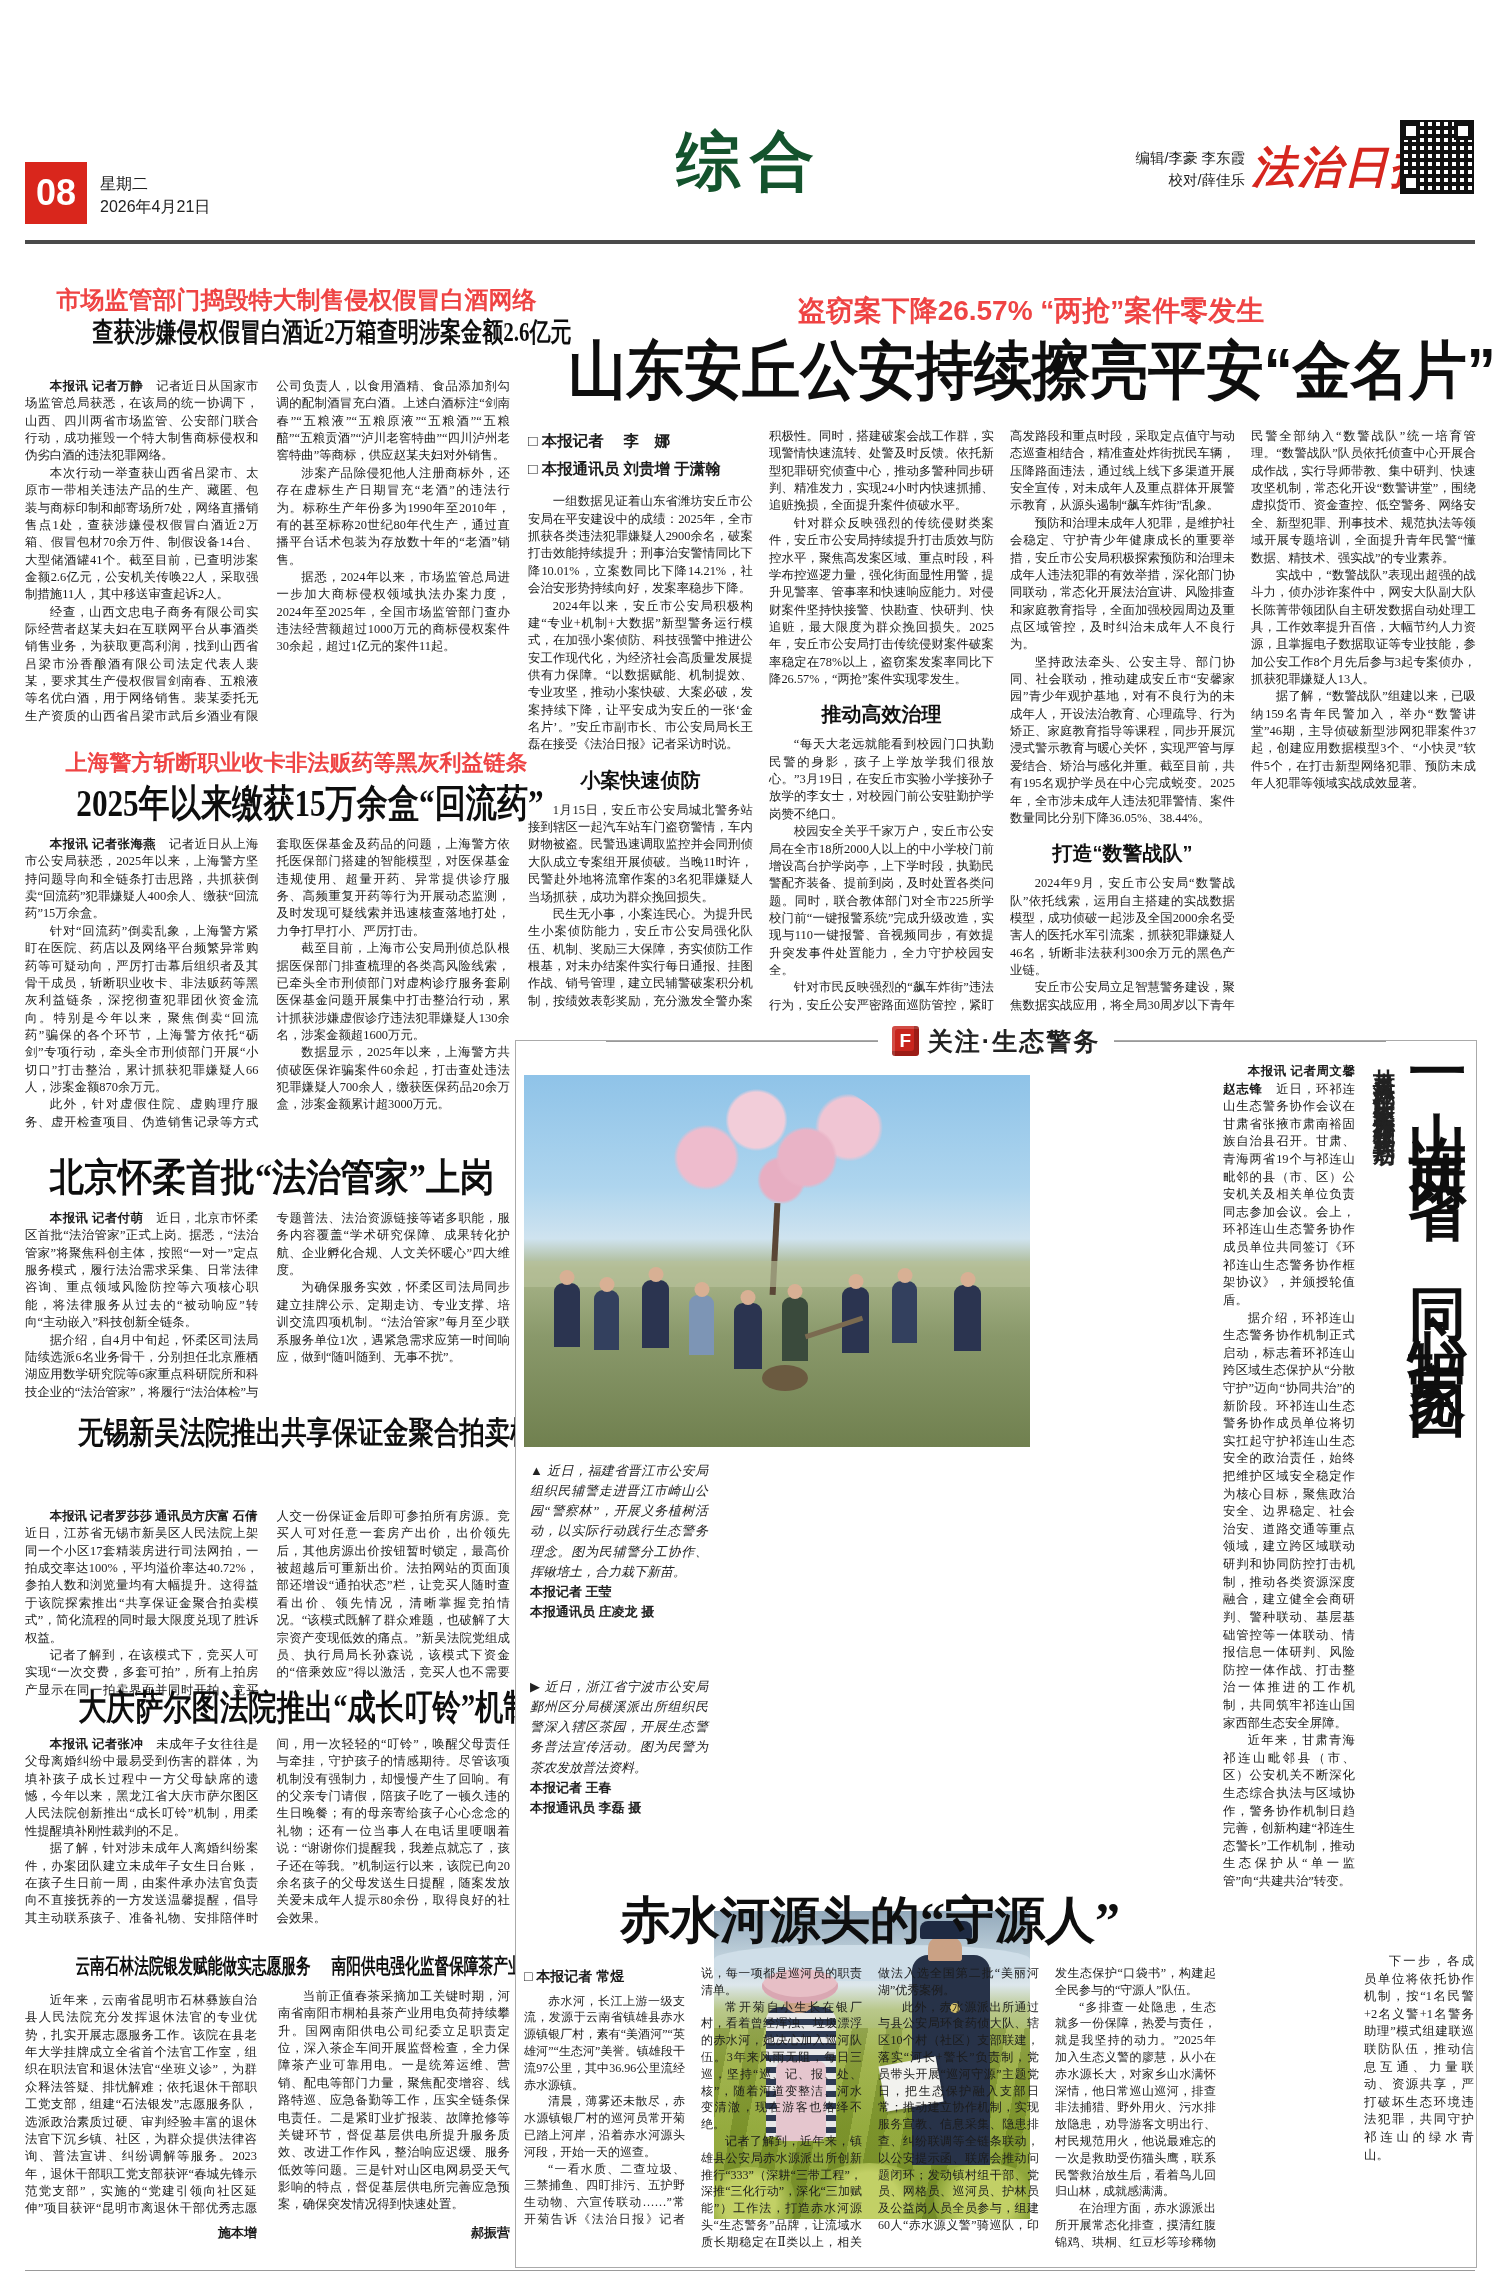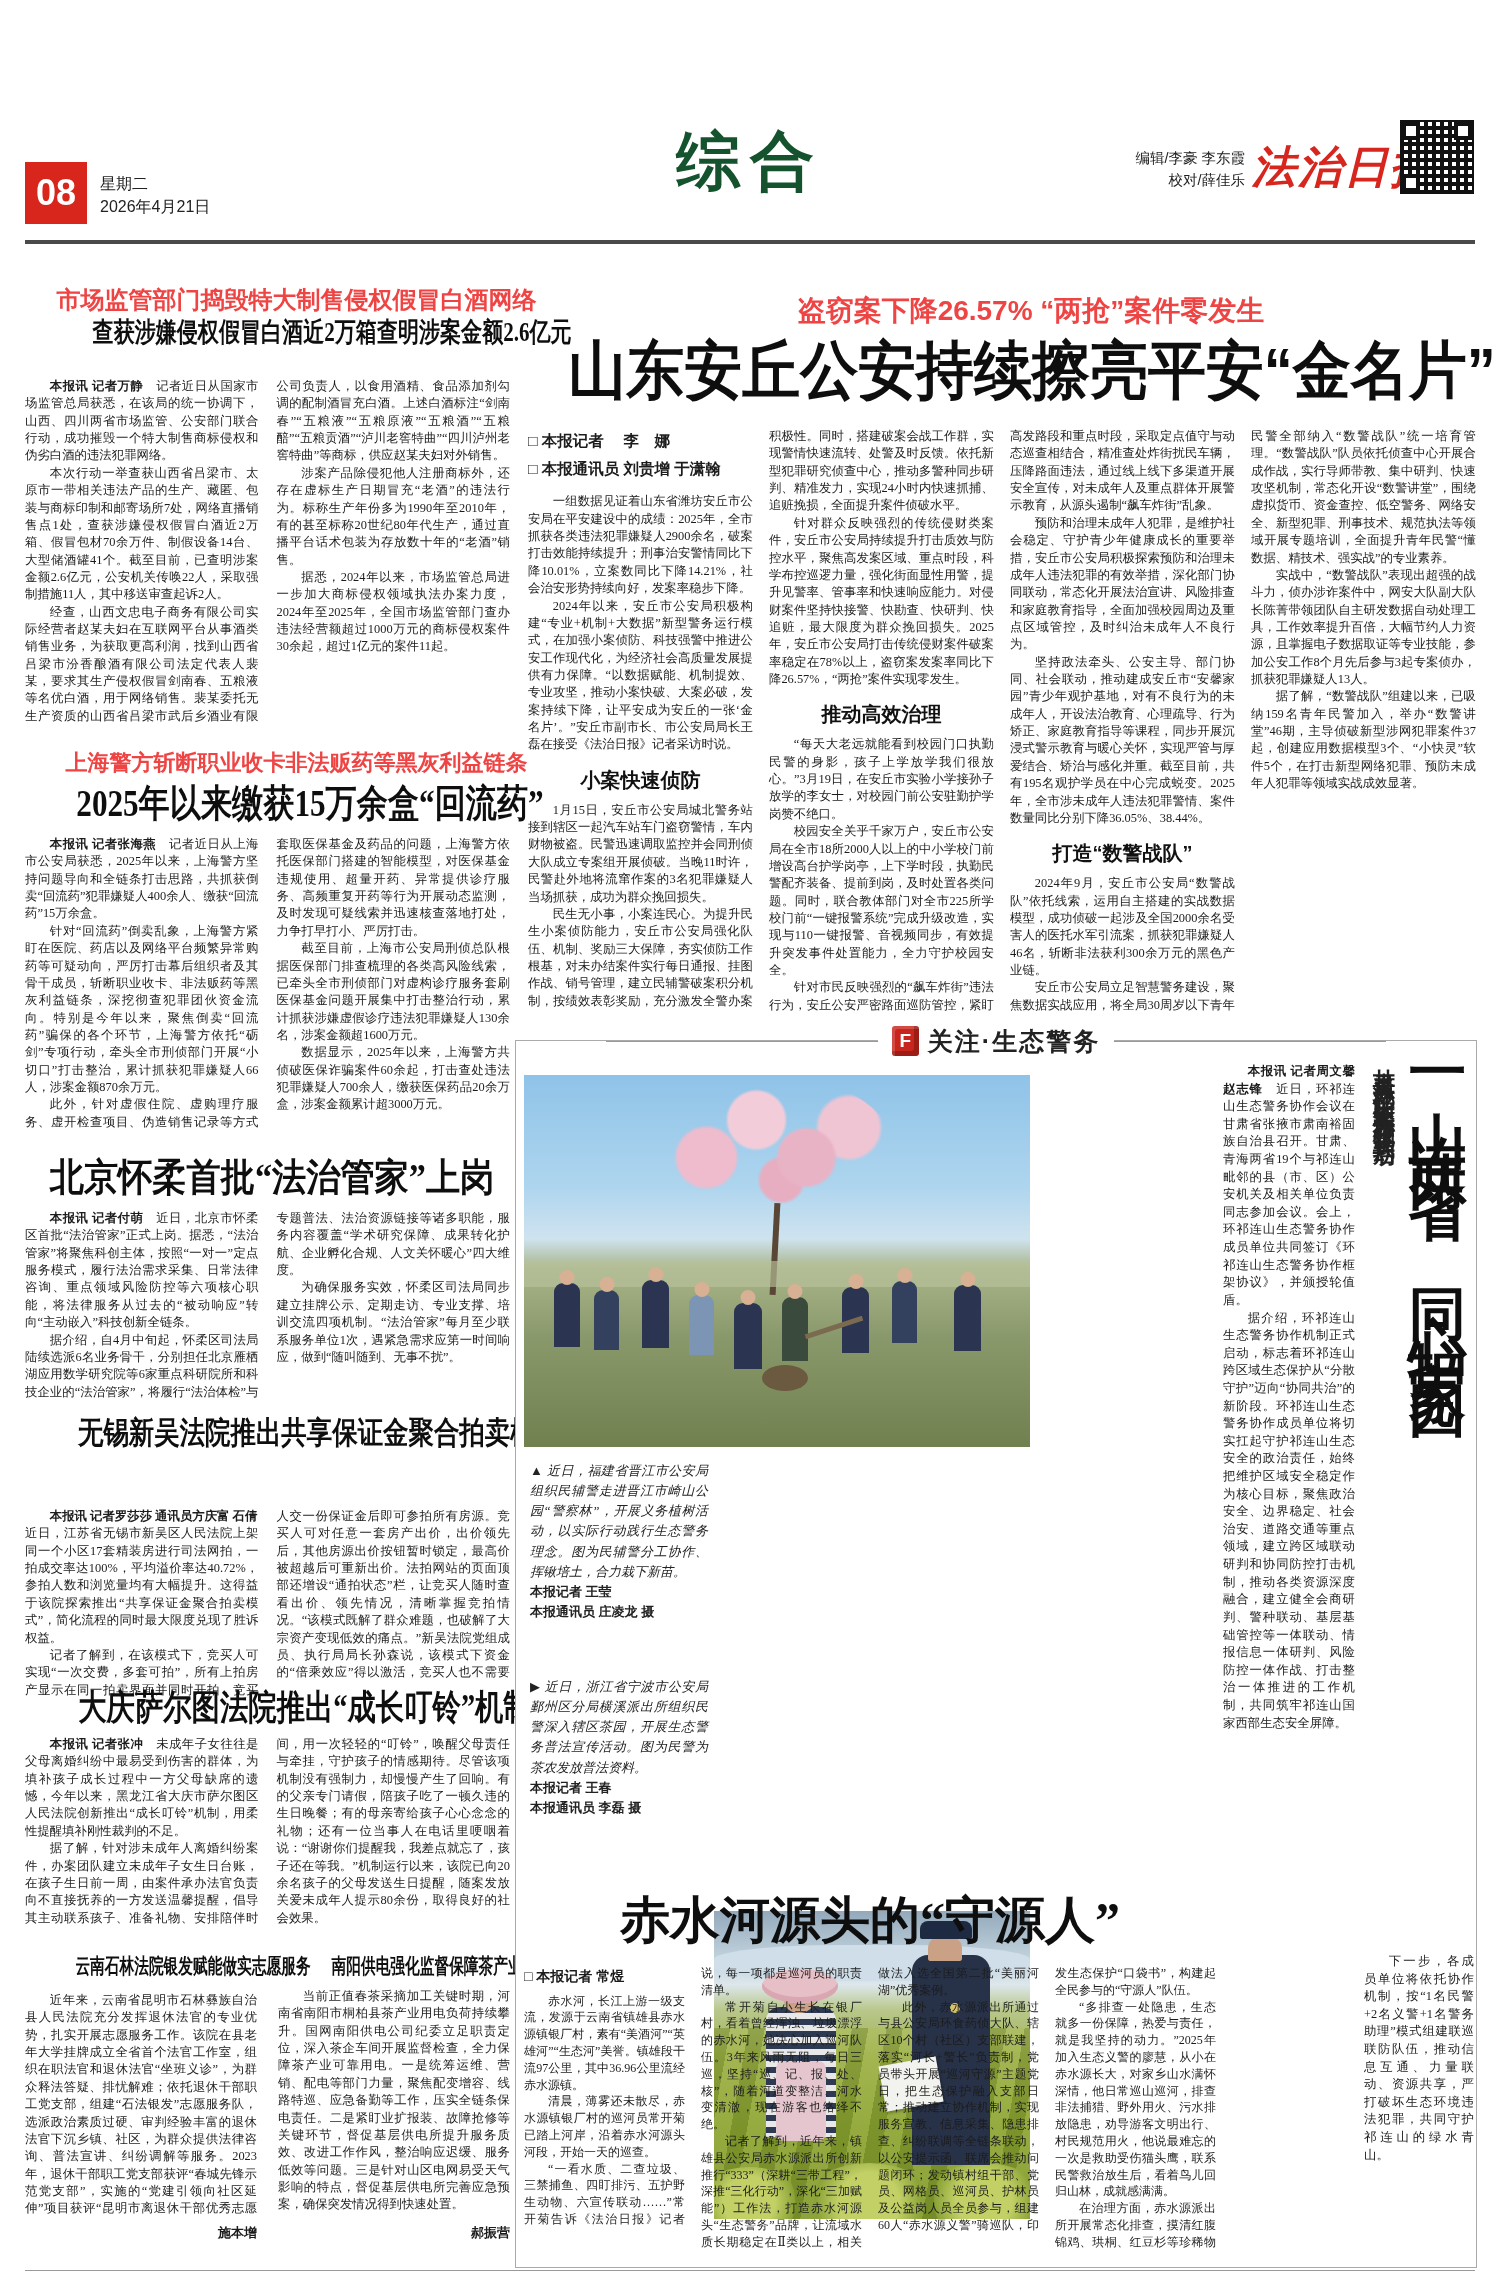--- a/index.html
+++ b/index.html
@@ -250,20 +250,21 @@
       <div class="abs" style="left:214px;top:24px;width:34px;height:26px;border-radius:50% 50% 10% 10%;background:#caa184;"></div>
       <div class="abs" style="left:206px;top:10px;width:52px;height:18px;border-radius:8px 8px 2px 2px;background:#1e2a42;"></div>
       <div class="abs" style="left:168px;top:150px;width:58px;height:46px;background:#f2f2ee;transform:rotate(-10deg);box-shadow:1px 2px 3px rgba(0,0,0,.3);"></div>
       <div class="abs" style="left:236px;top:92px;width:10px;height:10px;border-radius:50%;background:#d8c36a;"></div>
     </div>
 
     <div class="abs narrow" style="left:707px;top:22px;width:132px;height:1192px;overflow:hidden;">
       <p><b>本报讯 记者周文馨 赵志锋</b><span>　近日，环祁连山生态警务协作会议在甘肃省张掖市肃南裕固族自治县召开。甘肃、青海两省19个与祁连山毗邻的县（市、区）公安机关及相关单位负责同志参加会议。会上，环祁连山生态警务协作成员单位共同签订《环祁连山生态警务协作框架协议》，并颁授轮值盾。</span></p>
       <div>
           <p>据介绍，环祁连山生态警务协作机制正式启动，标志着环祁连山跨区域生态保护从“分散守护”迈向“协同共治”的新阶段。环祁连山生态警务协作成员单位将切实扛起守护祁连山生态安全的政治责任，始终把维护区域安全稳定作为核心目标，聚焦政治安全、边界稳定、社会治安、道路交通等重点领域，建立跨区域联动研判和协同防控打击机制，推动各类资源深度融合，建立健全会商研判、警种联动、基层基础管控等一体联动、情报信息一体研判、风险防控一体作战、打击整治一体推进的工作机制，共同筑牢祁连山国家西部生态安全屏障。</p>
+          <p>近年来，甘肃青海祁连山毗邻县（市、区）公安机关不断深化生态综合执法与区域协作，警务协作机制日趋完善，创新构建“祁连生态警长”工作机制，推动生态保护从“单一监管”向“共建共治”转变。</p>
         </div>
     </div>
 
     <div class="abs narrow" style="left:848px;top:912px;width:110px;height:302px;overflow:hidden;">
       <p>下一步，各成员单位将依托协作机制，按“1名民警+2名义警+1名警务助理”模式组建联巡联防队伍，推动信息互通、力量联动、资源共享，严打破坏生态环境违法犯罪，共同守护祁连山的绿水青山。</p>
     </div>
 
     <div class="abs vert vsub" style="left:845px;top:10px;width:38px;height:560px;">甘肃青海环祁连山生态警务协作机制正式启动</div>
     <div class="abs vert vhead" style="left:882px;top:0px;width:78px;height:900px;">一山连两省　同心护家园</div>
 

